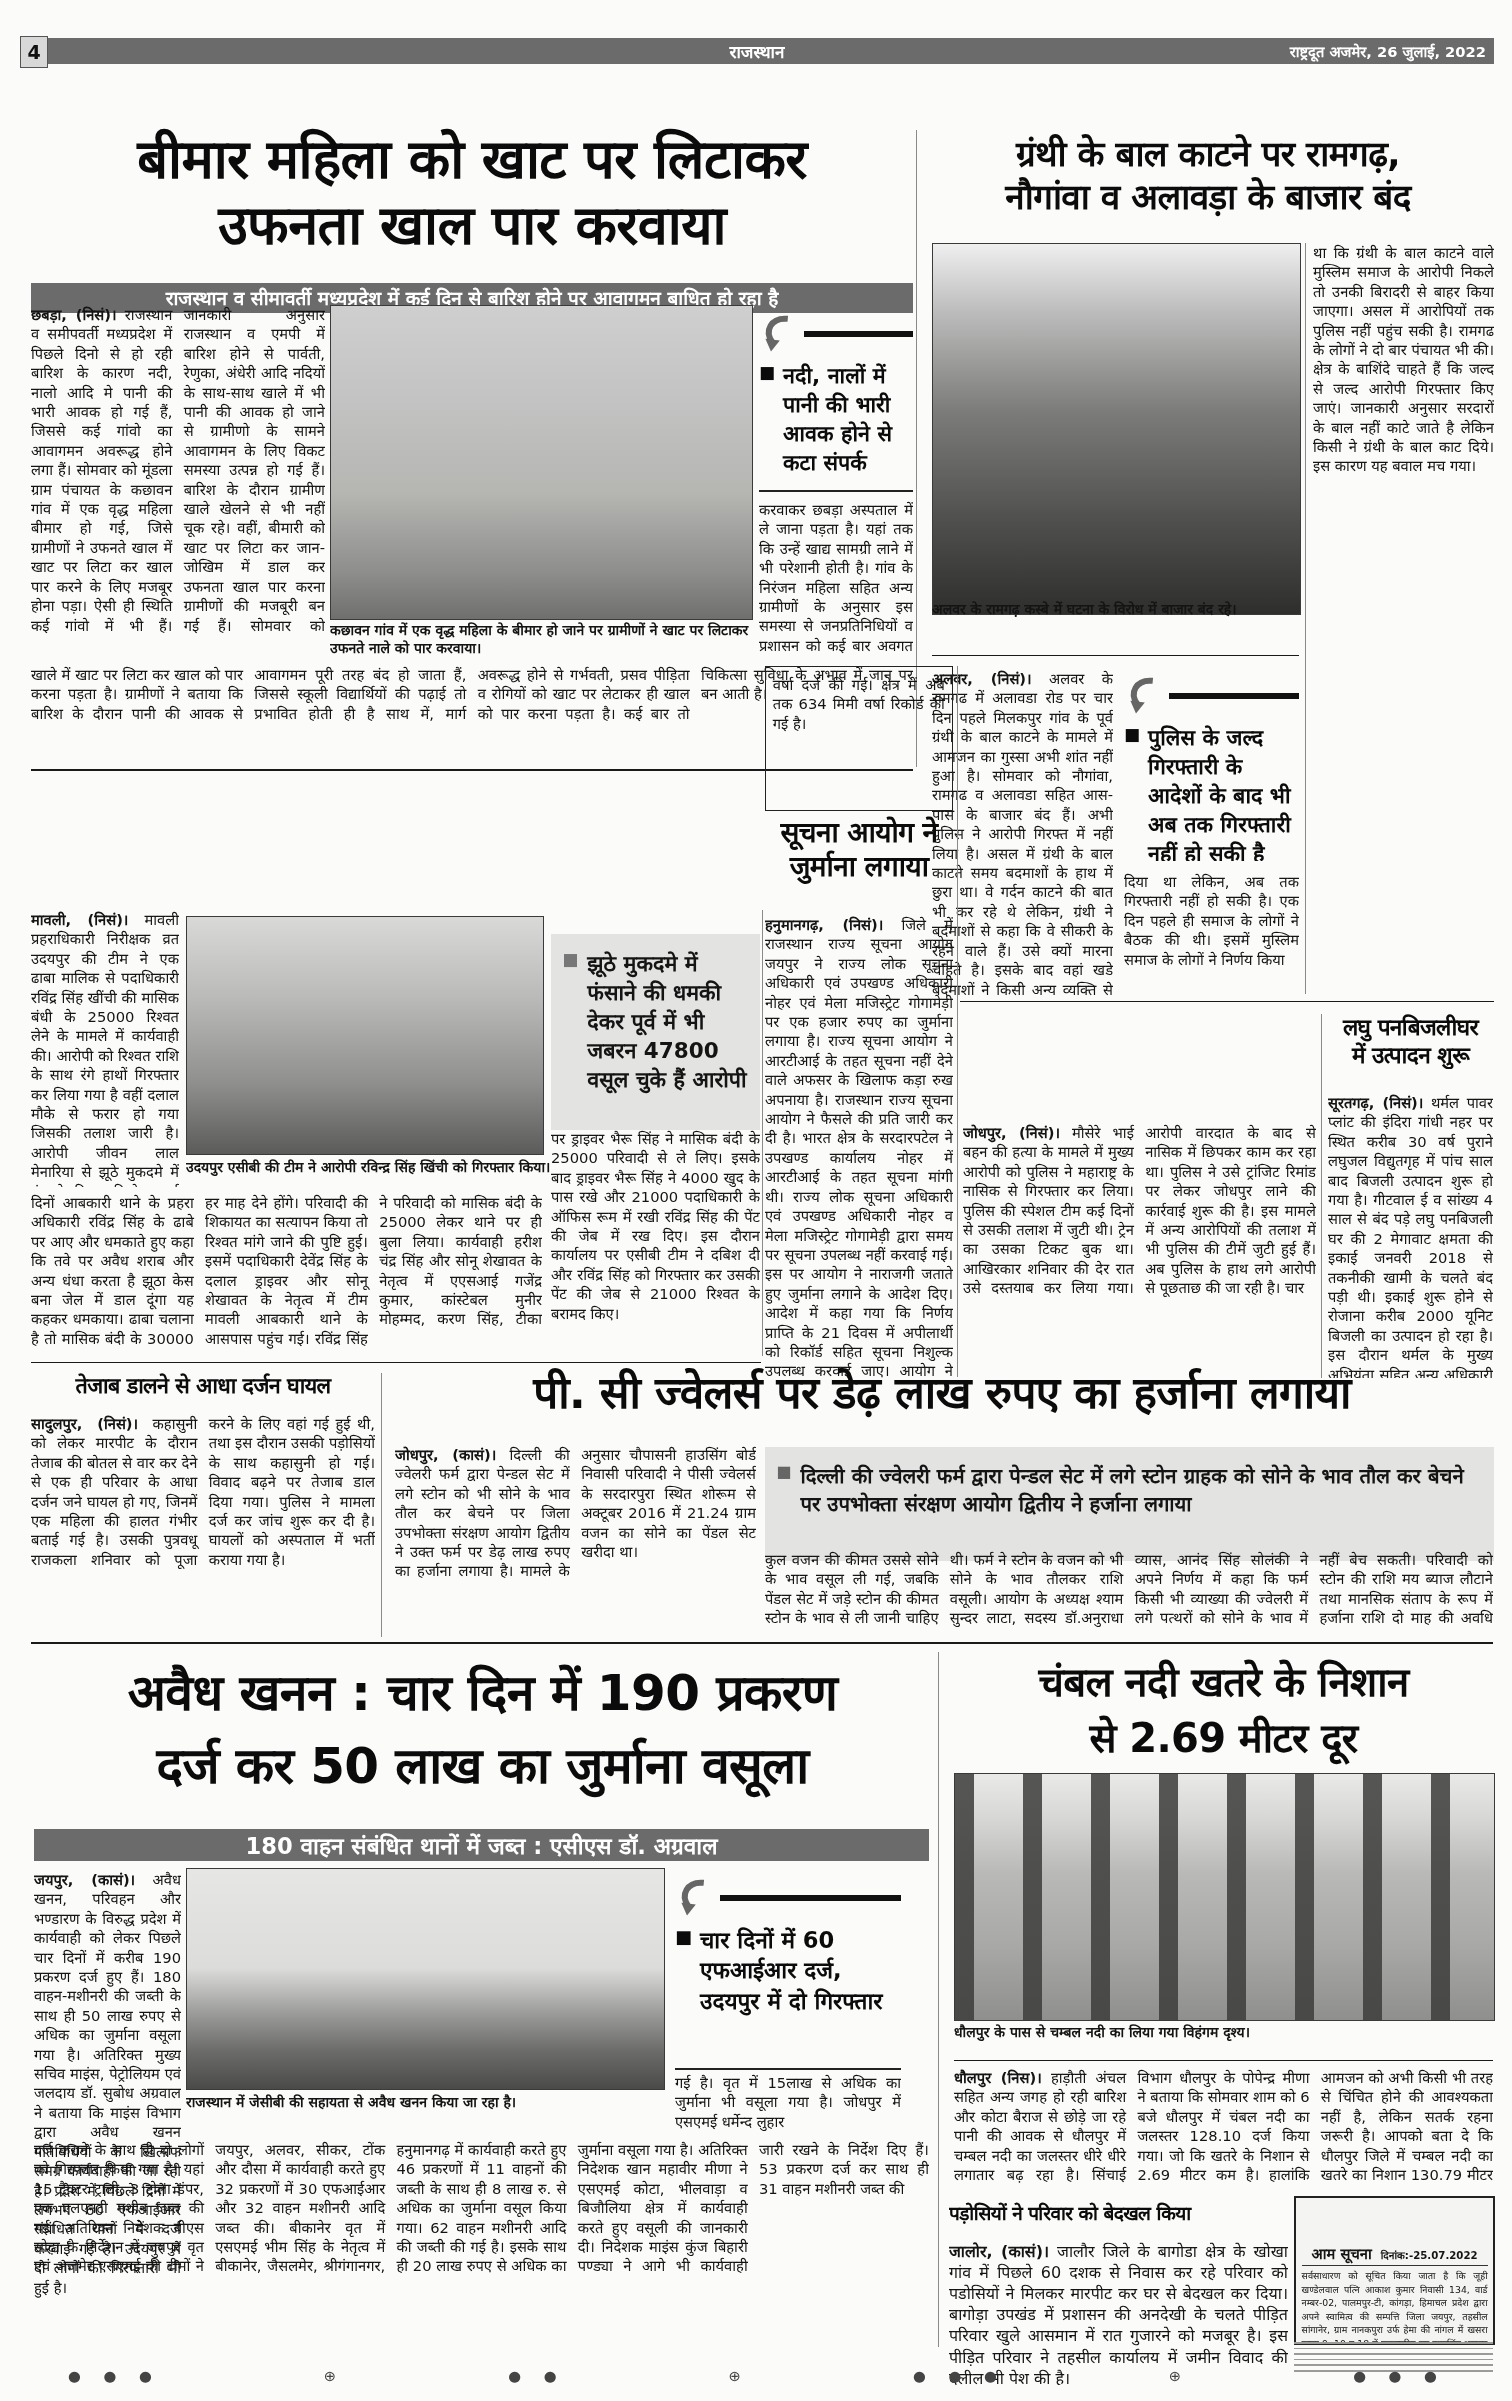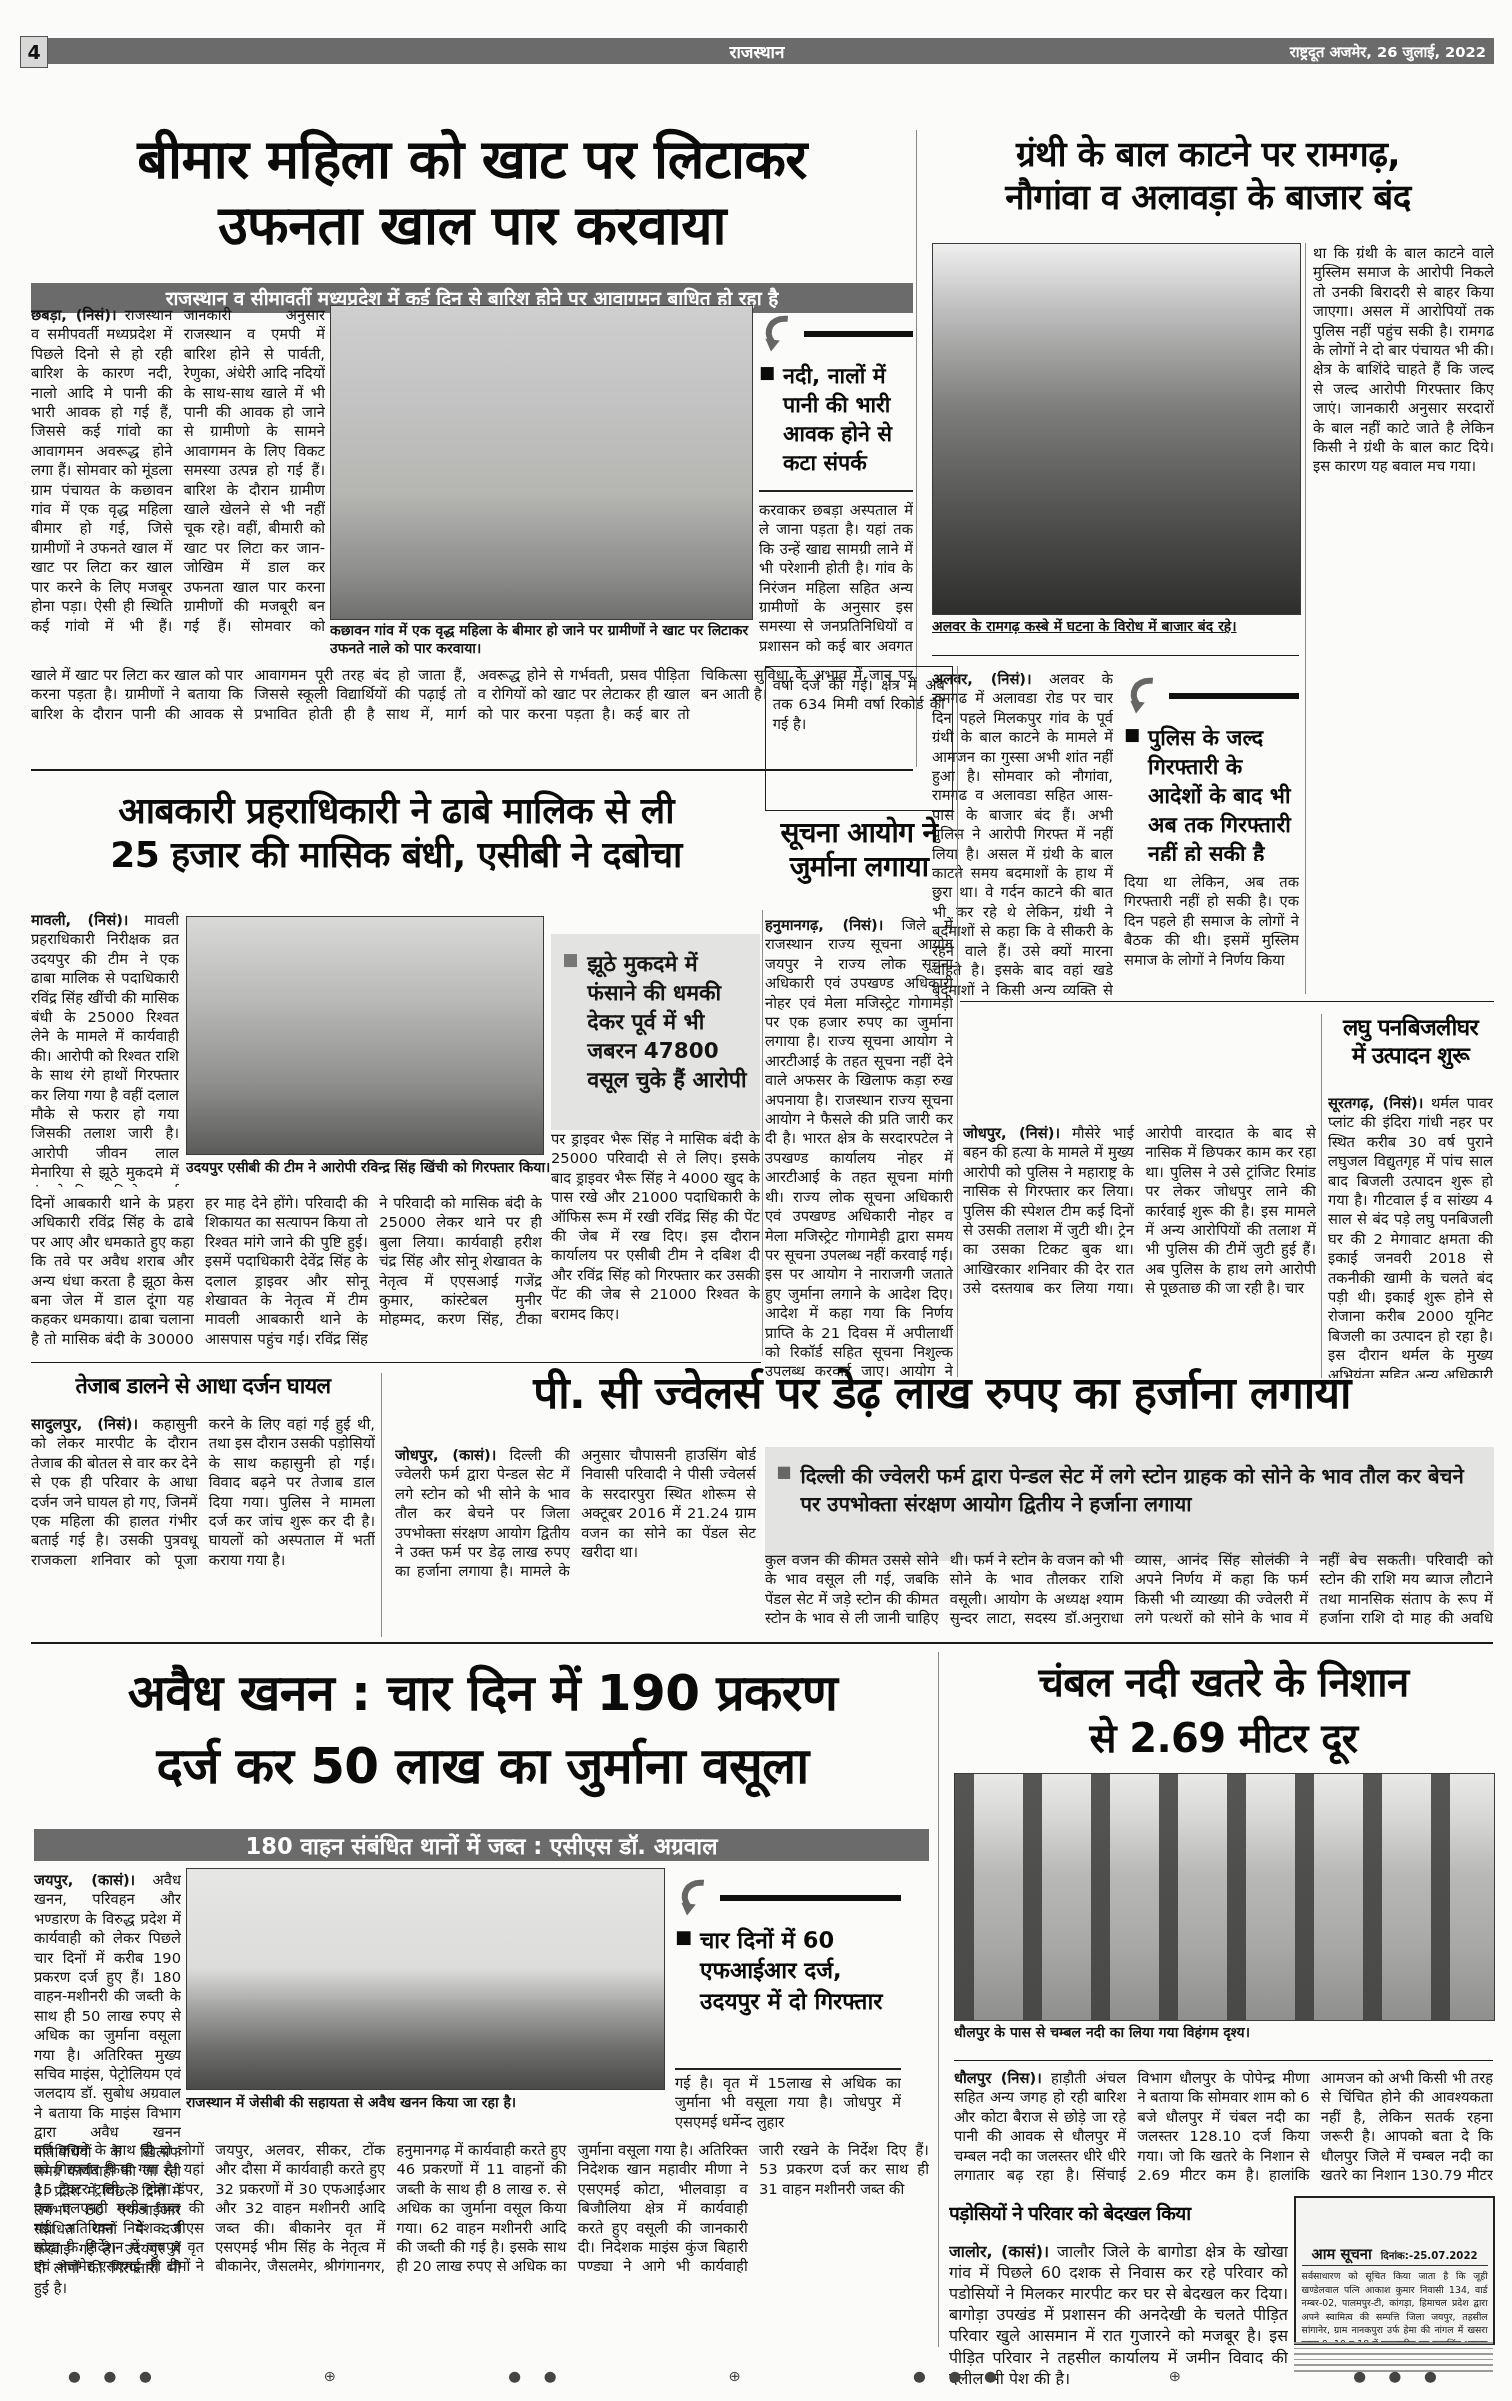--- a/index.html
+++ b/index.html
@@ -92,21 +92,21 @@
   <div class="abs bt" style="left:759px;top:500px;width:154px;height:155px;">करवाकर छबड़ा अस्पताल में ले जाना पड़ता है। यहां तक कि उन्हें खाद्य सामग्री लाने में भी परेशानी होती है। गांव के निरंजन महिला सहित अन्य ग्रामीणों के अनुसार इस समस्या से जनप्रतिनिधियों व प्रशासन को कई बार अवगत करवा दिया परंतु समस्या का समाधान नहीं हो पाया है। वहीं, पुलिया नहीं बनने से बारिश में गांव का संपर्क कट जाता है।</div>
   <div class="abs bt cols4" style="left:31px;top:665px;width:882px;height:101px;">खाले में खाट पर लिटा कर खाल को पार करना पड़ता है। ग्रामीणों ने बताया कि बारिश के दौरान पानी की आवक से आवागमन पूरी तरह बंद हो जाता हैं, जिससे स्कूली विद्यार्थियों की पढ़ाई तो प्रभावित होती ही है साथ में, मार्ग अवरूद्ध होने से गर्भवती, प्रसव पीड़िता व रोगियों को खाट पर लेटाकर ही खाल को पार करना पड़ता है। कई बार तो चिकित्सा सुविधा के अभाव में जान पर बन आती है।</div>
   <div class="hrule" style="left:31px;top:769px;width:882px;"></div>
   <div class="vrule" style="left:916px;top:130px;height:637px;"></div>
 
   <div class="abs hl" style="left:923px;top:133px;width:570px;font-size:35px;">
     <div>ग्रंथी के बाल काटने पर रामगढ़,</div>
     <div>नौगांवा व अलावड़ा के बाजार बंद</div>
   </div>
   <div class="abs photo ph-street" style="left:932px;top:243px;width:367px;height:370px;"></div>
-  <div class="abs caption" style="left:932px;top:618px;width:367px;height:25.4px;text-decoration:underline;">अलवर के रामगढ़ कस्बे में घटना के विरोध में बाजार बंद रहे।</div>
+  <div class="abs caption" style="left:932px;top:601px;width:367px;height:25.4px;">अलवर के रामगढ़ कस्बे में घटना के विरोध में बाजार बंद रहे।</div>
   <div class="hrule" style="left:932px;top:655px;width:367px;height:1.1px;"></div>
   <div class="abs bt" style="left:1313px;top:243px;width:181px;height:751px;">था कि ग्रंथी के बाल काटने वाले मुस्लिम समाज के आरोपी निकले तो उनकी बिरादरी से बाहर किया जाएगा। असल में आरोपियों तक पुलिस नहीं पहुंच सकी है। रामगढ के लोगों ने दो बार पंचायत भी की। क्षेत्र के बाशिंदे चाहते हैं कि जल्द से जल्द आरोपी गिरफ्तार किए जाएं। जानकारी अनुसार सरदारों के बाल नहीं काटे जाते है लेकिन किसी ने ग्रंथी के बाल काट दिये। इस कारण यह बवाल मच गया।</div>
   <div class="vrule" style="left:1305px;top:243px;height:751px;"></div>
   <div class="abs bt" style="left:932px;top:669px;width:181px;height:330px;">
     <b>अलवर, (निसं)।</b> <span>अलवर के रामगढ में अलावडा रोड पर चार दिन पहले मिलकपुर गांव के पूर्व ग्रंथी के बाल काटने के मामले में आमजन का गुस्सा अभी शांत नहीं हुआ है। सोमवार को नौगांवा, रामगढ व अलावडा सहित आस-पास के बाजार बंद हैं। अभी पुलिस ने आरोपी गिरफ्त में नहीं लिया है। असल में ग्रंथी के बाल काटते समय बदमाशों के हाथ में छुरा था। वे गर्दन काटने की बात भी कर रहे थे लेकिन, ग्रंथी ने बदमाशों से कहा कि वे सीकरी के रहने वाले हैं। उसे क्यों मारना चाहते है। इसके बाद वहां खडे बदमाशों ने किसी अन्य व्यक्ति से जुम्मा बोलकर बातचीत की थी। बाद में गुरबख्श को छोड़ा।</span>
   </div>
   <div class="abs pointer-box" style="left:1124px;top:675px;width:175px;height:186px;">
     <div class="pointer-top">
       <svg class="arrow-ico" viewBox="0 0 100 100">
         <path d="M72 12 C30 8 12 42 34 72" fill="none" stroke="#666" stroke-width="15"></path>
@@ -138,24 +138,20 @@
   <div class="vrule" style="left:1321px;top:1014px;height:364px;"></div>
 
   <div class="abs hl" style="left:1328px;top:1014px;width:165px;font-size:22.6px;">
     <div>लघु पनबिजलीघर</div>
     <div>में उत्पादन शुरू</div>
   </div>
   <div class="abs bt" style="left:1328px;top:1093px;width:165px;height:285px;">
     <b>सूरतगढ़, (निसं)।</b> <span>थर्मल पावर प्लांट की इंदिरा गांधी नहर पर स्थित करीब 30 वर्ष पुराने लघुजल विद्युतगृह में पांच साल बाद बिजली उत्पादन शुरू हो गया है। गीटवाल ई व सांख्य 4 साल से बंद पड़े लघु पनबिजली घर की 2 मेगावाट क्षमता की इकाई जनवरी 2018 से तकनीकी खामी के चलते बंद पड़ी थी। इकाई शुरू होने से रोजाना करीब 2000 यूनिट बिजली का उत्पादन हो रहा है। इस दौरान थर्मल के मुख्य अभियंता सहित अन्य अधिकारी उपस्थित रहे।</span>
   </div>
 
-  <div class="abs hl" style="left:31px;top:789px;width:730px;font-size:36px;">
-    <div>आबकारी प्रहराधिकारी ने ढाबे मालिक से ली</div>
-    <div>25 हजार की मासिक बंधी, एसीबी ने दबोचा</div>
-  </div>
   <div class="abs bt" style="left:31px;top:910px;width:148px;height:277px;">
     <b>मावली, (निसं)।</b> <span>मावली प्रहराधिकारी निरीक्षक व्रत उदयपुर की टीम ने एक ढाबा मालिक से पदाधिकारी रविंद्र सिंह खींची की मासिक बंधी के 25000 रिश्वत लेने के मामले में कार्यवाही की। आरोपी को रिश्वत राशि के साथ रंगे हाथों गिरफ्तार कर लिया गया है वहीं दलाल मौके से फरार हो गया जिसकी तलाश जारी है। आरोपी जीवन लाल मेनारिया से झूठे मुकदमे में फंसाने की धमकी देकर पूर्व में भी 47800 रुपए वसूल चुका था। आरोपी की मासिक बंधी के 30000 मांगने की शिकायत का सत्यापन करवाया गया।</span>
   </div>
   <div class="abs photo ph-group" style="left:186px;top:916px;width:356px;height:237px;"></div>
   <div class="abs caption" style="left:186px;top:1159px;width:395px;height:24px;">उदयपुर एसीबी की टीम ने आरोपी रविन्द्र सिंह खिंची को गिरफ्तार किया।</div>
   <div class="abs graybox" style="left:551px;top:934px;width:186px;height:167px;">
     <span class="sq" style="color:#777;font-size:17px;">■</span>
     <span style="font-weight:bold;font-size:21.5px;line-height:1.35;">झूठे मुकदमे में फंसाने की धमकी देकर पूर्व में भी जबरन 47800 वसूल चुके हैं आरोपी</span>
   </div>
   <div class="abs bt" style="left:551px;top:1129px;width:209px;height:226px;">पर ड्राइवर भैरू सिंह ने मासिक बंदी के 25000 परिवादी से ले लिए। इसके बाद ड्राइवर भैरू सिंह ने 4000 खुद के पास रखे और 21000 पदाधिकारी के ऑफिस रूम में रखी रविंद्र सिंह की पेंट की जेब में रख दिए। इस दौरान कार्यालय पर एसीबी टीम ने दबिश दी और रविंद्र सिंह को गिरफ्तार कर उसकी पेंट की जेब से 21000 रिश्वत के बरामद किए।</div>

